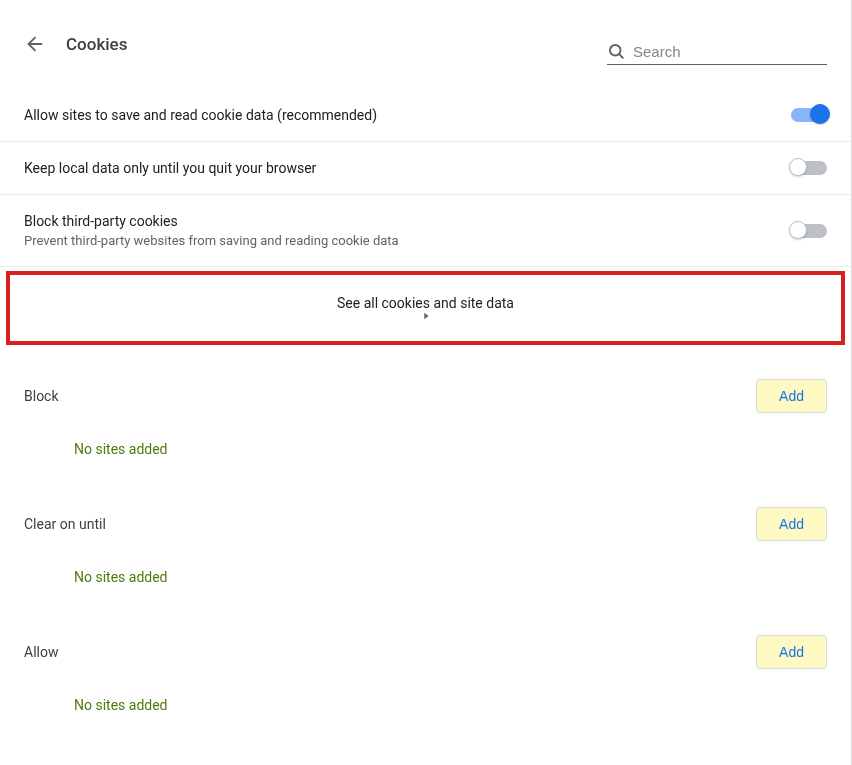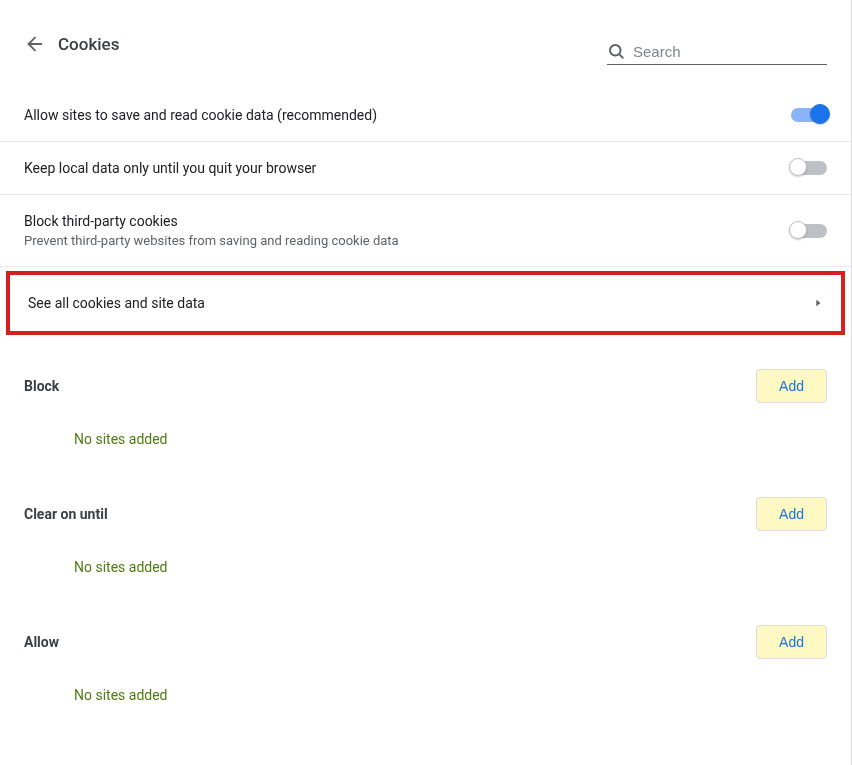--- a/index.html
+++ b/index.html
@@ -17,21 +17,21 @@
     }
     .container {
       border-right: 1px solid #dadce0;
       height: 100%;
       padding-top: 10px;
     }
     .header {
       display: flex;
       align-items: center;
       padding: 12px 24px 24px 24px;
-      gap: 12px;
+      gap: 20px;
     }
     .back-arrow {
       color: #5f6368;
       cursor: pointer;
       display: flex;
       align-items: center;
     }
     .page-title {
       font-size: 17px;
       font-weight: 500;
@@ -115,40 +115,41 @@
       height: 20px;
       top: -4px;
     }
 
     .highlight-row {
       border: 4px solid #d61f1f;
       margin: 4px 6px 4px 6px;
       padding: 20px 18px;
       display: flex;
       align-items: center;
-      justify-content: space-between;
-      cursor: pointer;
+      justify-content: center;
+      cursor: pointer;
+      flex-direction: column;
     }
     .chevron {
       color: #5f6368;
       display: flex;
     }
 
     .section {
       padding: 0 24px;
     }
     .section-header {
       display: flex;
       align-items: center;
       justify-content: space-between;
       padding: 30px 0 8px 0;
     }
     .section-title {
       font-size: 14px;
-      font-weight: 700;
+      font-weight: 400;
       color: #3c4043;
     }
     .add-button {
       border: 1px solid #dadce0;
       background: #fef9c3;
       color: #1a73e8;
       font-size: 14px;
       font-weight: 500;
       padding: 8px 22px;
       border-radius: 4px;

